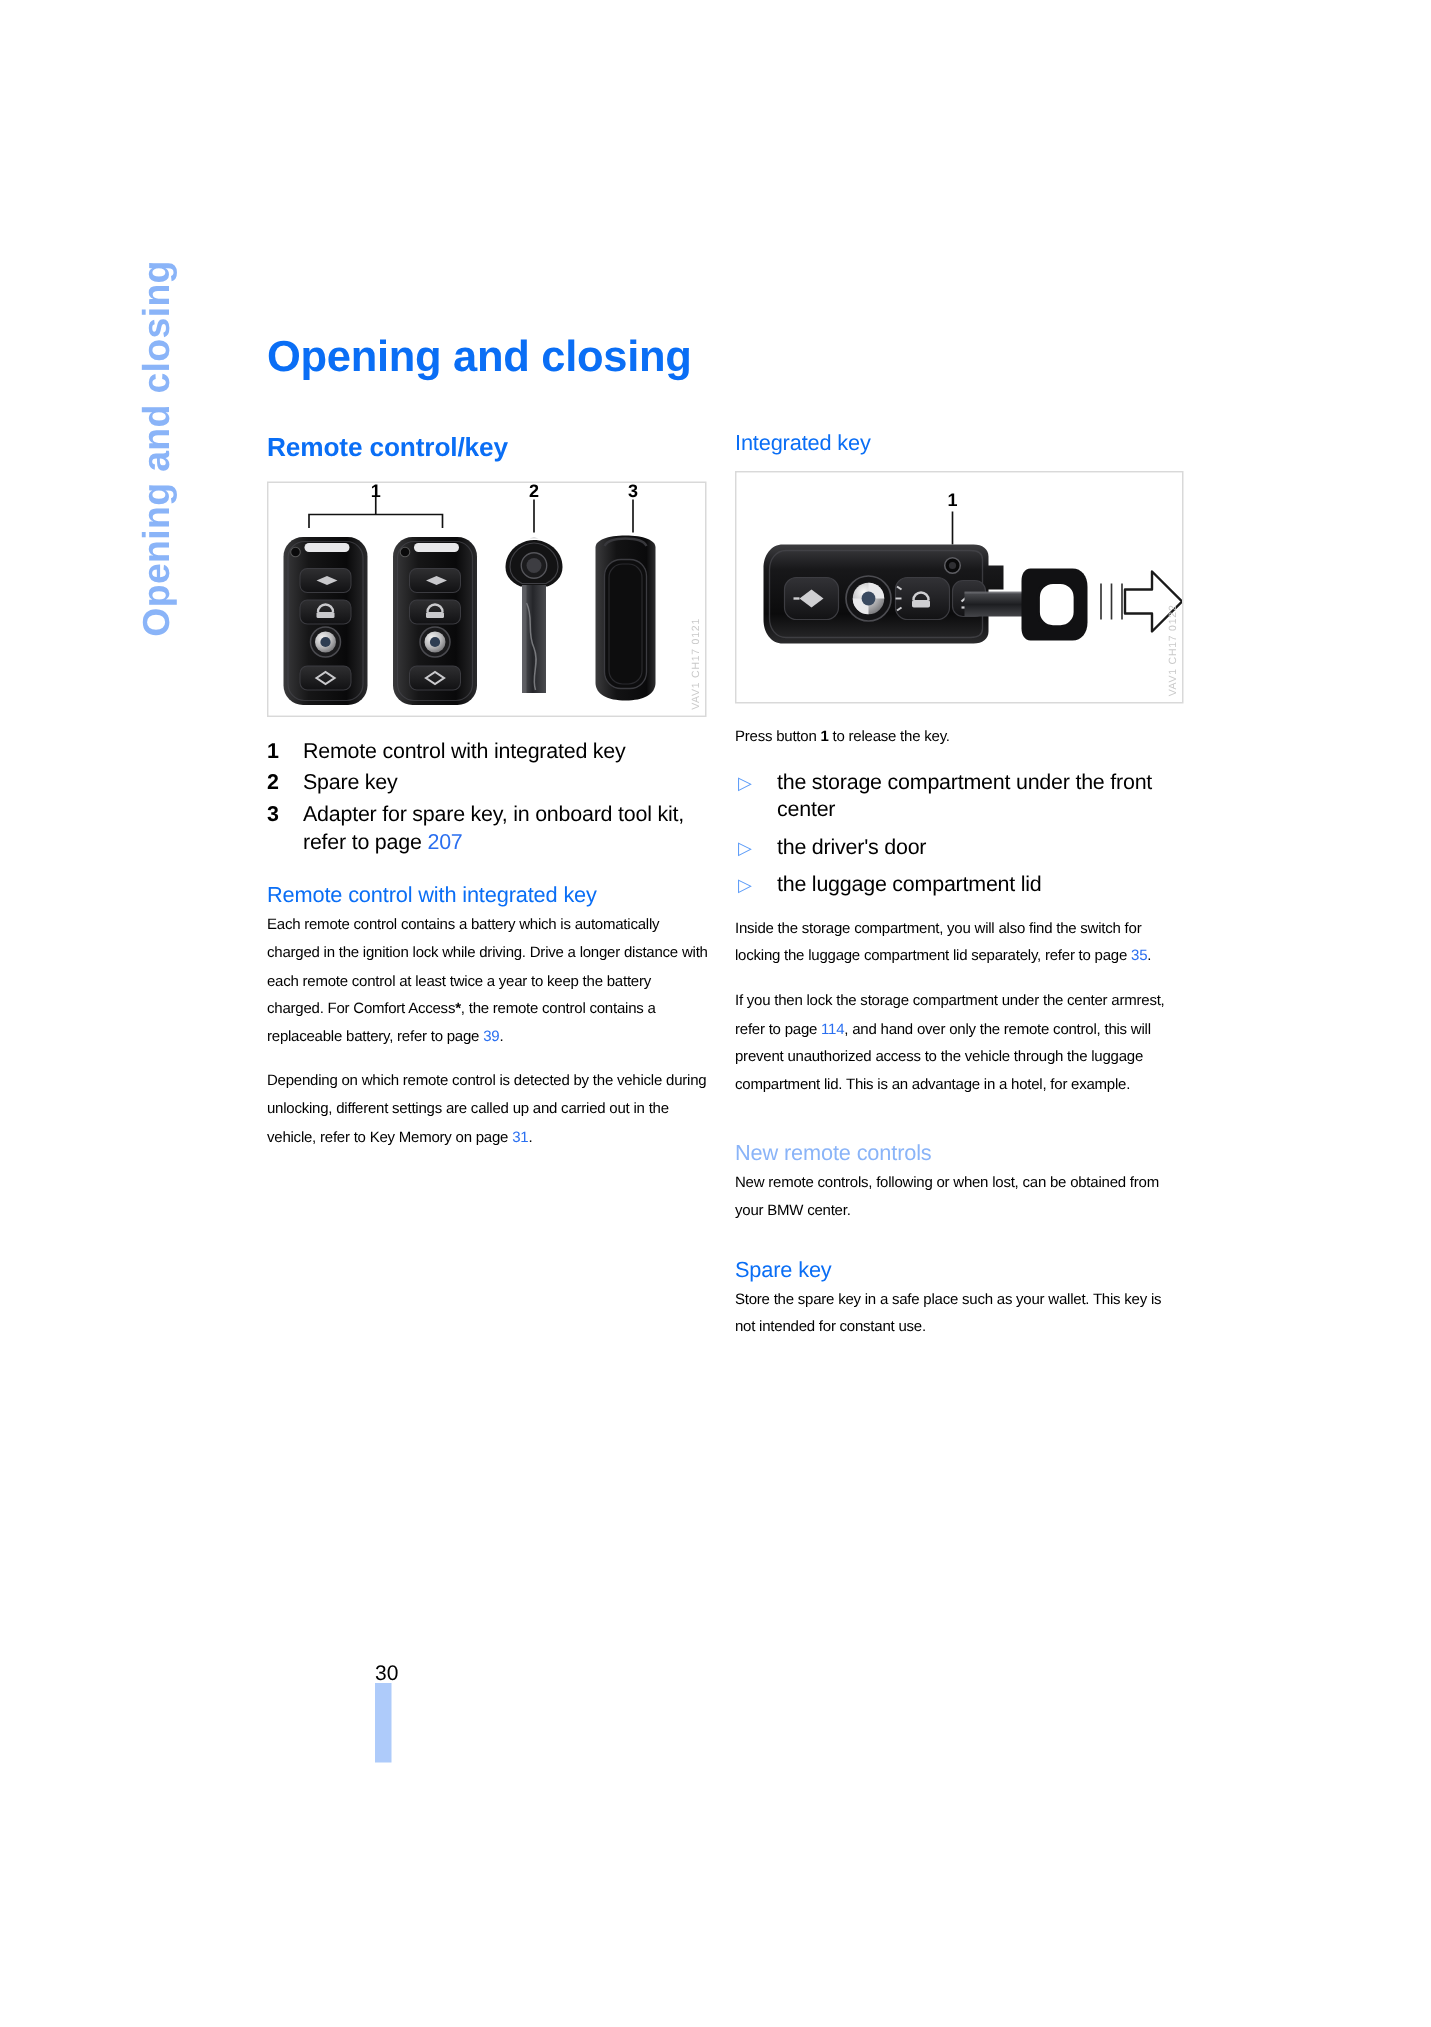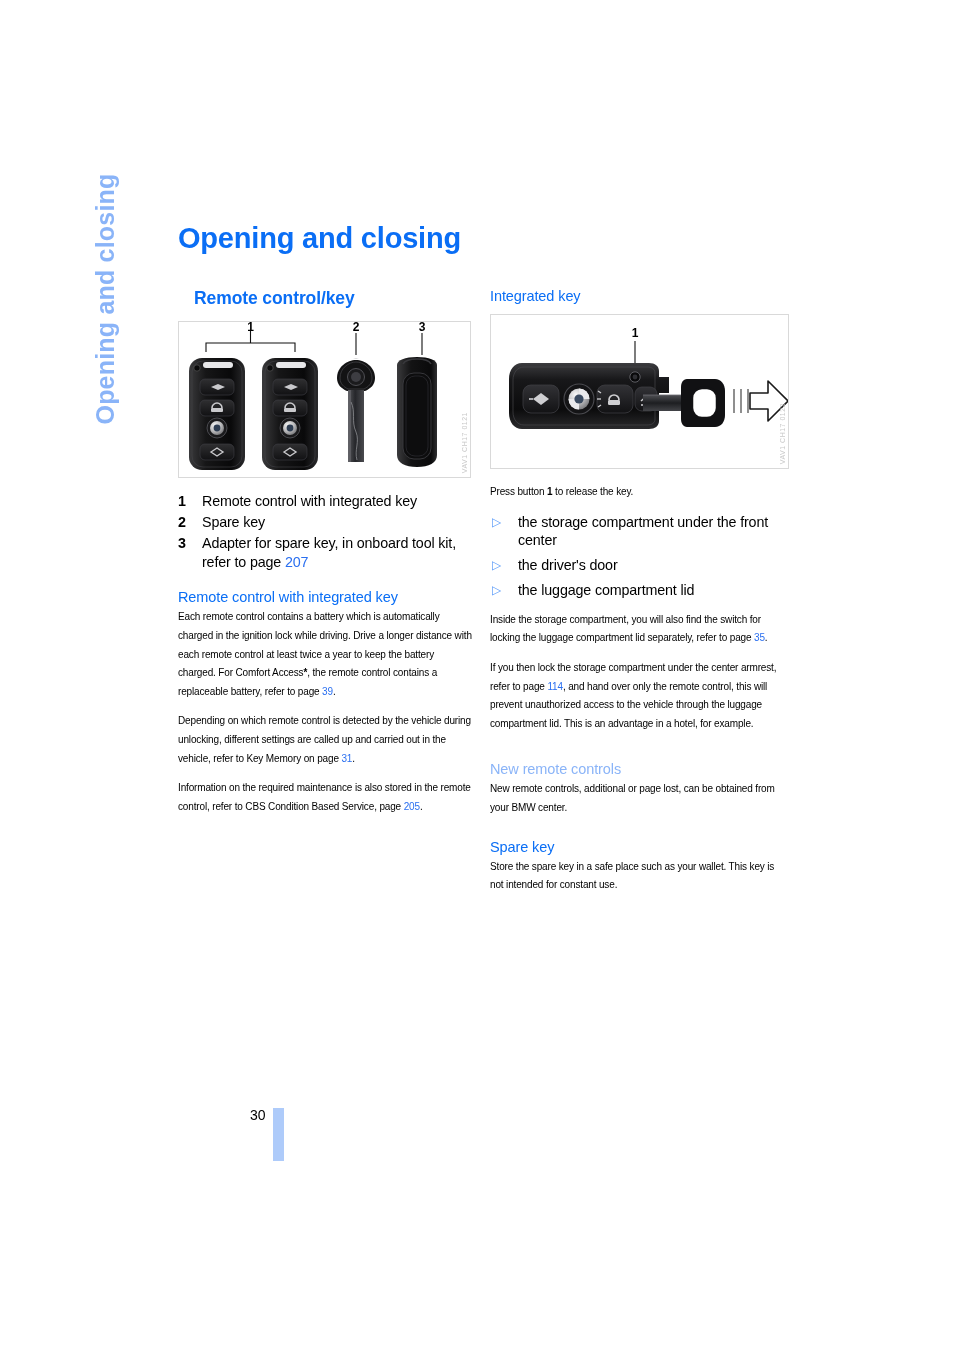--- a/index.html
+++ b/index.html
@@ -59,21 +59,21 @@
     top: 288px;
     width: 295px;
   }
   .col-left  { left: 178px; }
   .col-right { left: 490px; width: 300px; }
 
   h2.section {
     font-size: 17.5px;
     font-weight: bold;
     color: #0a6ef5;
-    margin: 0 0 12px 16px;
+    margin: 0 0 12px 0;
     letter-spacing: -0.1px;
   }
   h3.sub {
     font-size: 14.5px;
     font-weight: normal;
     color: #0a6ef5;
     margin: 0 0 3px 0;
     letter-spacing: -0.1px;
   }
   h3.sub.light { color: #8ab4f8; }
@@ -152,20 +152,21 @@
   .spacer-sm { height: 10px; }
   .spacer-md { height: 17px; }
 
   
   .footer {
     position: absolute;
     left: 250px;
     top: 1108px;
     display: flex;
     align-items: flex-start;
+    flex-direction: column;
   }
   .folio {
     font-size: 14px;
     color: #000;
     margin-right: 7px;
     line-height: 14px;
   }
   .folio-bar {
     width: 11px;
     height: 53px;
@@ -303,21 +304,20 @@
       <div class="legend-row">
         <span class="legend-num">3</span>
         <span class="legend-txt"><span>Adapter for spare key, in onboard tool kit, refer to page </span><span class="blue">207</span></span>
       </div>
     </div>
 
     <h3 class="sub">Remote control with integrated key</h3>
 
     <p class="body"><span>Each remote control contains a battery which is automatically charged in the ignition lock while driving. Drive a longer distance with each remote control at least twice a year to keep the battery charged. For Comfort Access</span><span class="bold">*</span><span>, the remote control contains a replaceable battery, refer to page </span><span class="blue">39</span><span>.</span></p>
     <p class="body"><span>Depending on which remote control is detected by the vehicle during unlocking, different settings are called up and carried out in the vehicle, refer to Key Memory on page </span><span class="blue">31</span><span>.</span></p>
-    <p class="body"><span>Information on the required maintenance is also stored in the remote control, refer to CBS Condition Based Service, page </span><span class="blue">205</span><span>.</span></p>
 
   </div>
 
   <div class="col col-right">
 
     <h3 class="sub right-first">Integrated key</h3>
 
     <div class="figure fig-right">
       <svg class="fig-svg" width="297" height="153" viewBox="0 0 297 153" xmlns="http://www.w3.org/2000/svg">
         <rect width="297" height="153" fill="#ffffff"></rect>
@@ -414,21 +414,21 @@
         <span class="bullet-txt">the luggage compartment lid</span>
       </div>
     </div>
 
     <p class="body"><span>Inside the storage compartment, you will also find the switch for locking the luggage compartment lid separately, refer to page </span><span class="blue">35</span><span>.</span></p>
     <p class="body"><span>If you then lock the storage compartment under the center armrest, refer to page </span><span class="blue">114</span><span>, and hand over only the remote control, this will prevent unauthorized access to the vehicle through the luggage compartment lid. This is an advantage in a hotel, for example.</span></p>
 
     <div class="spacer-md"></div>
 
     <h3 class="sub light">New remote controls</h3>
-    <p class="body"><span>New remote controls, additional or page lost, can be obtained from your BMW center.</span></p>
+    <p class="body"><span>New remote controls, following or when lost, can be obtained from your BMW center.</span></p>
 
     <div class="spacer-sm"></div>
 
     <h3 class="sub">Spare key</h3>
     <p class="body"><span>Store the spare key in a safe place such as your wallet. This key is not intended for constant use.</span></p>
 
   </div>
 
   <div class="footer">
     <span class="folio">30</span>

